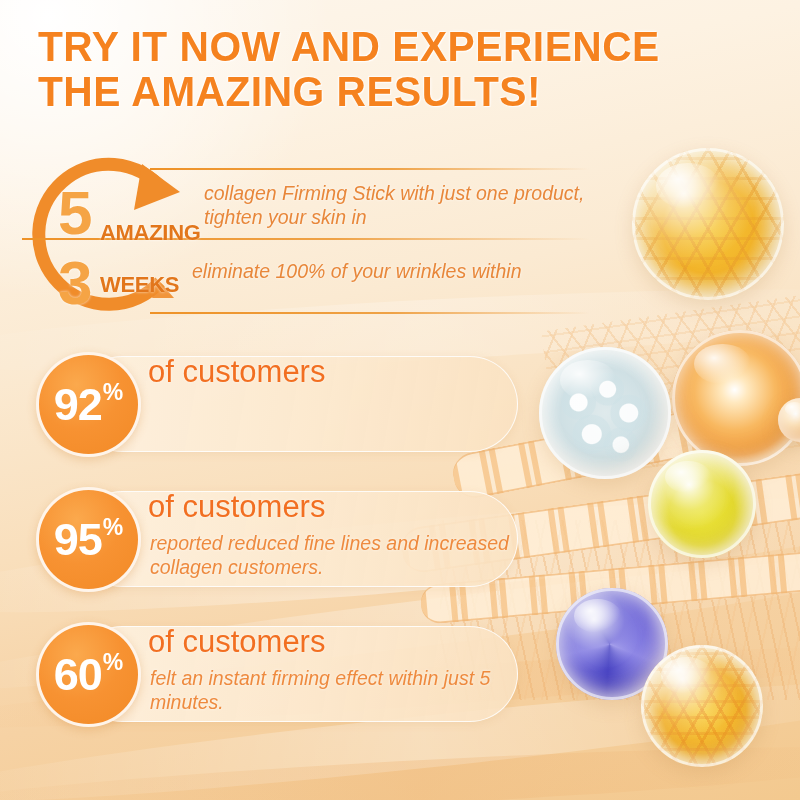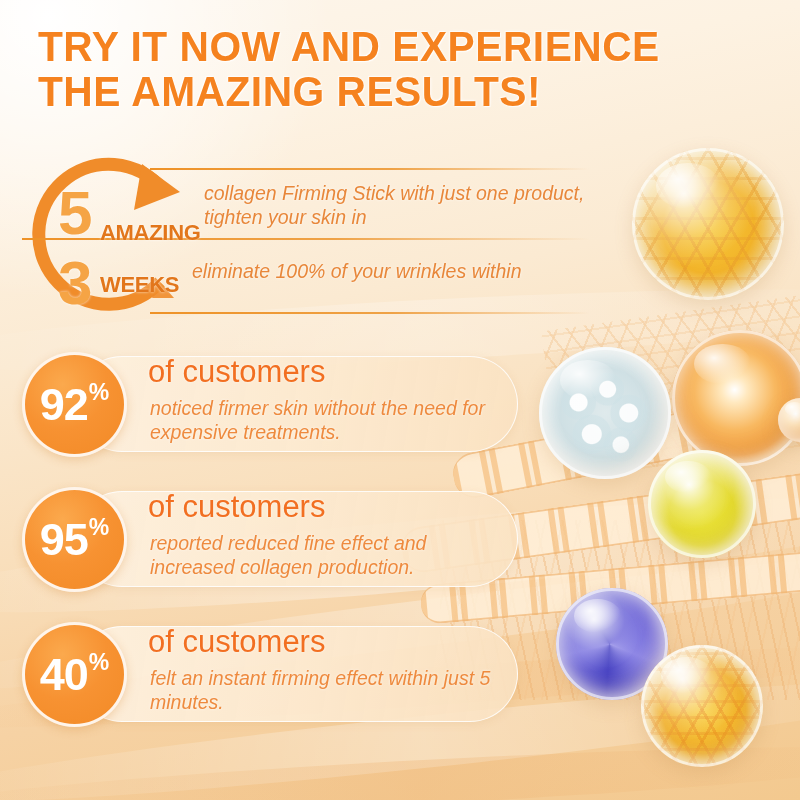--- a/index.html
+++ b/index.html
@@ -254,21 +254,21 @@
     position:absolute;
     left:54px; top:4px;
     width:444px; height:96px;
     border-radius:48px;
     background:linear-gradient(100deg, rgba(253,240,222,.96) 0%, rgba(252,233,207,.94) 55%, rgba(250,226,194,.9) 100%);
     border:1px solid rgba(255,255,255,.85);
     box-shadow:0 2px 8px rgba(214,158,94,.16);
   }
   .stat .badge{
     position:absolute;
-    left:2px; top:0;
+    left:16px; top:0;
     width:105px; height:105px;
     border-radius:50%;
     background:radial-gradient(circle at 38% 30%, #FBA94D 0%, #F79232 48%, #F28A26 100%);
     border:3px solid rgba(255,255,255,.9);
     box-shadow:0 3px 10px rgba(214,140,60,.3);
     display:flex;
     align-items:center;
     justify-content:center;
   }
   .stat .badge .pct-num{
@@ -375,40 +375,39 @@
     <div class="cycle-text ct-top">collagen Firming Stick with just one product, tighten your skin in</div>
 
     <div class="time-num tn-3">3</div>
     <div class="time-unit tu-wk">WEEKS</div>
     <div class="cycle-text ct-bot">eliminate 100% of your wrinkles within</div>
   </div>
 
   <div class="stat st1">
     <div class="pill"></div>
     <div class="headline-sm">of customers</div>
-    <div class="desc">noticed firmer skin without the need for expensive treatments.</div>
     <div class="badge">
       <span class="pct-num">92</span>
       <span class="pct-sign">%</span>
     </div>
   </div>
 
   <div class="stat st2">
     <div class="pill"></div>
     <div class="headline-sm">of customers</div>
-    <div class="desc">reported reduced fine effect and increased collagen production.</div>
+    <div class="desc">reported reduced fine lines and increased collagen customers.</div>
     <div class="badge">
       <span class="pct-num">95</span>
       <span class="pct-sign">%</span>
     </div>
   </div>
 
   <div class="stat st3">
     <div class="pill"></div>
     <div class="headline-sm">of customers</div>
     <div class="desc">felt an instant firming effect within just 5 minutes.</div>
     <div class="badge">
-      <span class="pct-num">40</span>
+      <span class="pct-num">60</span>
       <span class="pct-sign">%</span>
     </div>
   </div>
 
 </div>
 
 </body></html>

